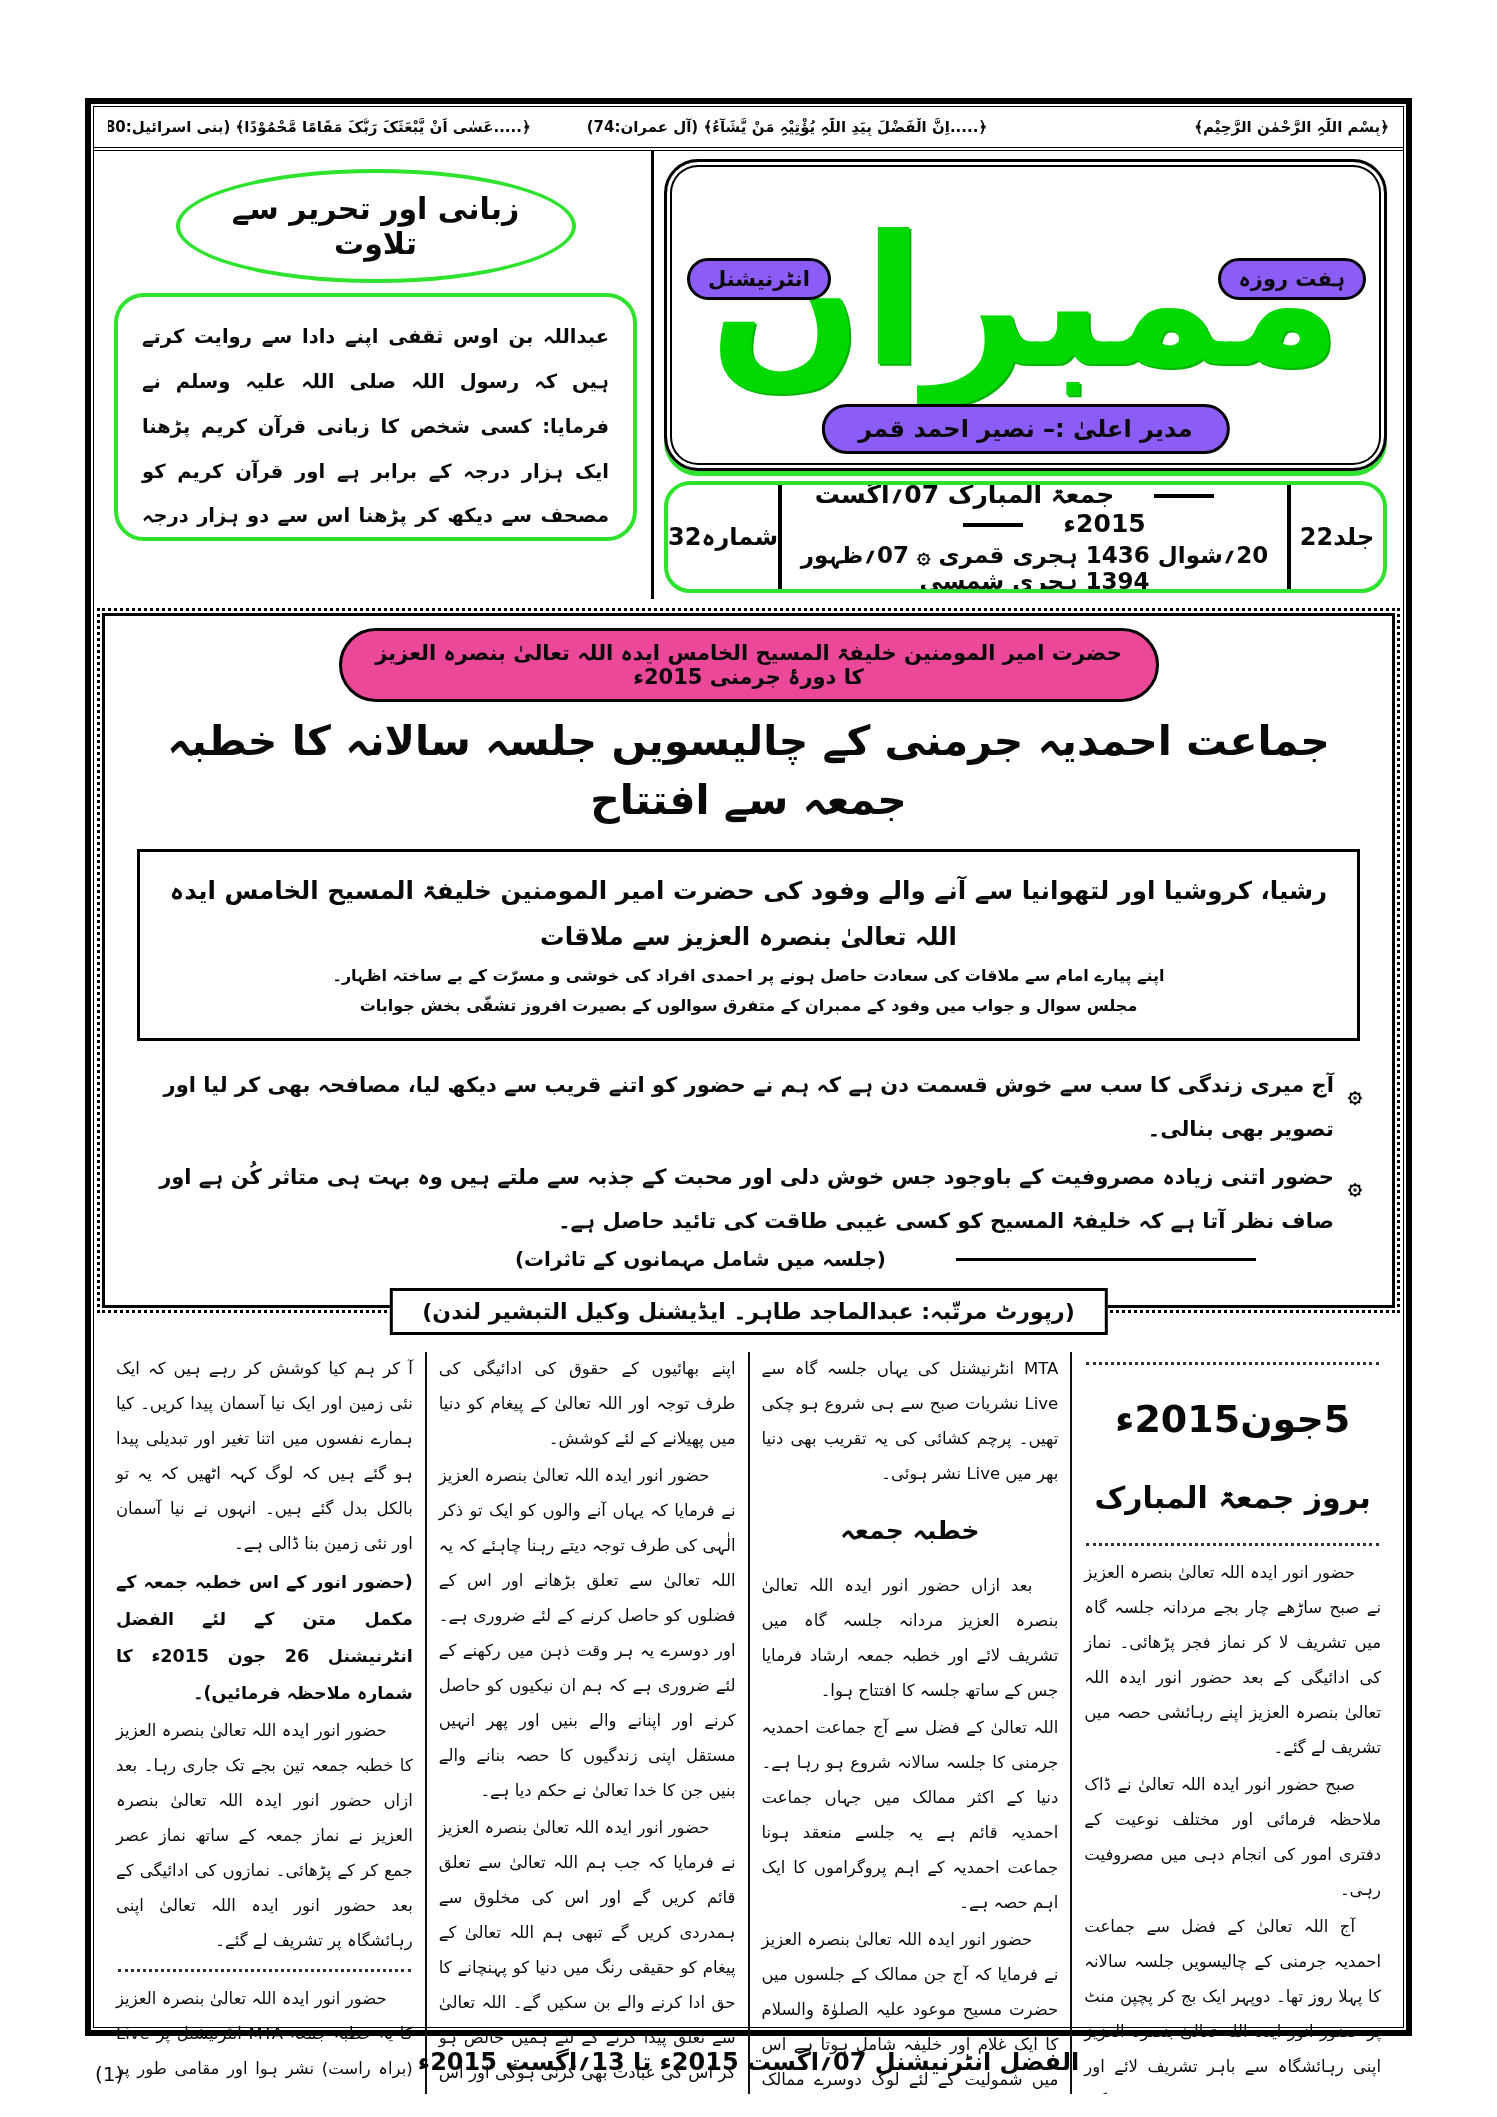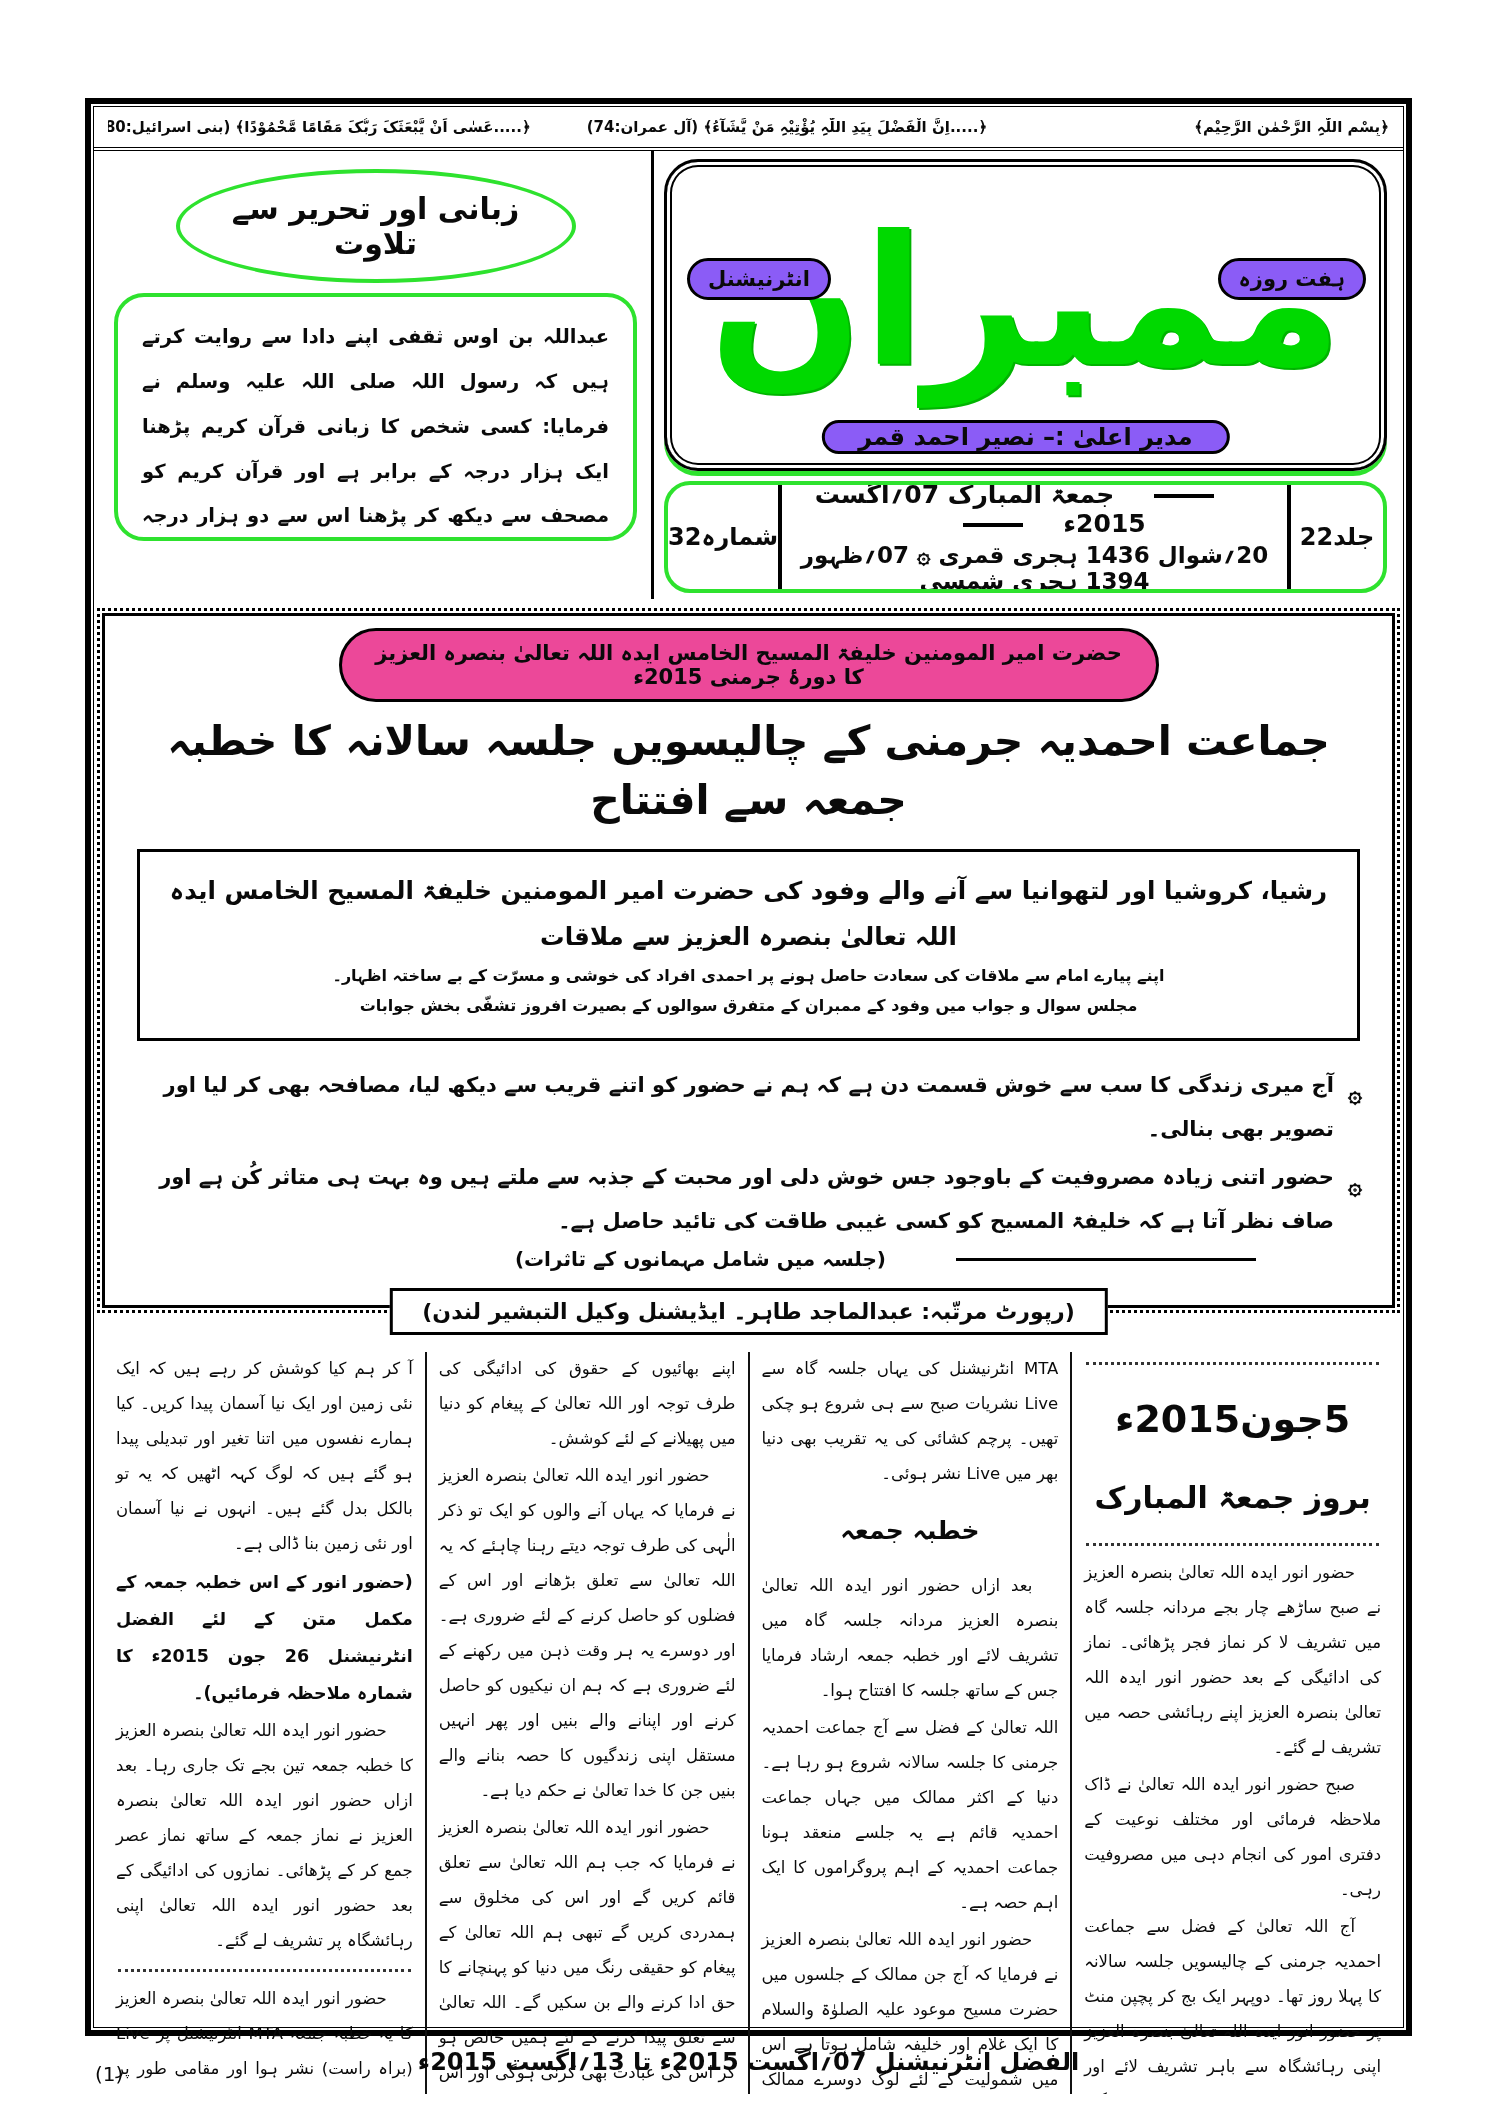--- a/index.html
+++ b/index.html
@@ -40,21 +40,21 @@
     position:absolute; inset:0; display:flex; align-items:center; justify-content:center;
     font-size:180px; font-weight:bold; color:#00d900; line-height:1;
     text-shadow:2px 2px 0 #00b400; padding-bottom:26px;
   }
   .pill {
     position:absolute; border:3px solid #000; border-radius:999px; background:#8b5cf6;
     font-weight:bold; text-align:center; padding:6px 18px; font-size:21px; white-space:nowrap;
   }
   .pill-weekly { top:96px; right:18px; }
   .pill-intl   { top:96px; left:20px; }
-  .pill-editor { bottom:14px; left:50%; transform:translateX(-50%); font-size:24px; padding:0 34px; }
+  .pill-editor { bottom:14px; left:50%; transform:translateX(-50%); font-size:24px; padding:8px 34px; }
 
   .date-bar {
     margin-top:10px; height:112px; border:4px solid #2ee22e; border-radius:26px;
     display:flex; direction:rtl; align-items:stretch; overflow:hidden; background:#fff;
   }
   .date-vol, .date-issue {
     flex:0 0 96px; display:flex; align-items:center; justify-content:center;
     font-size:24px; font-weight:bold; white-space:nowrap;
   }
   .date-vol  { border-left:4px solid #000; }

